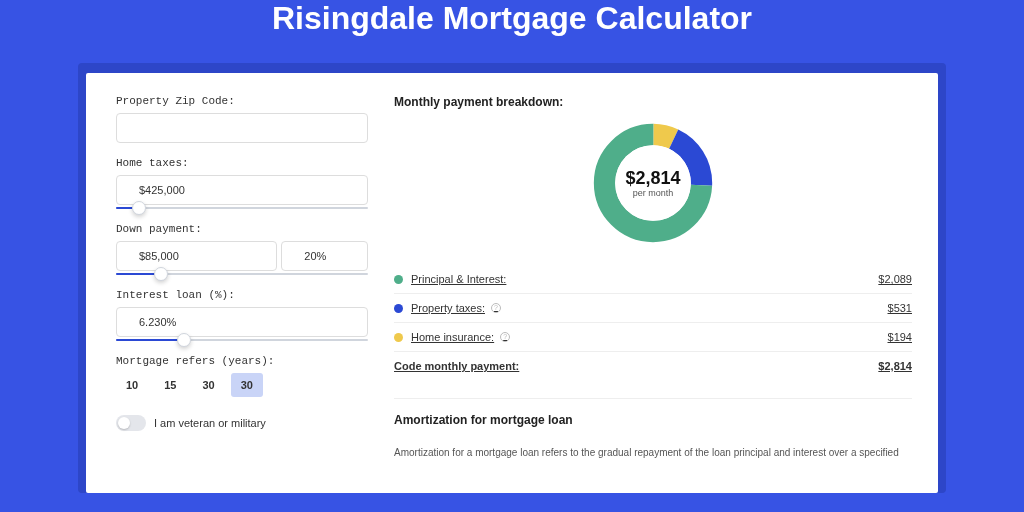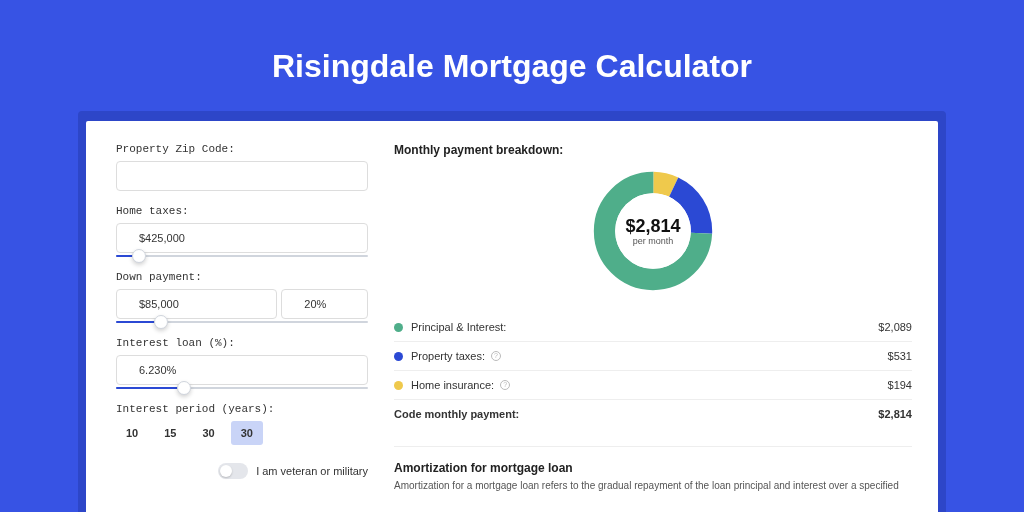--- a/index.html
+++ b/index.html
@@ -13,21 +13,20 @@
   .wrap {
     width: 1024px;
     height: 512px;
     position: relative;
   }
   .title {
     color: #fff;
     font-size: 32px;
     font-weight: 700;
     text-align: center;
-    padding-top: 48px;
     padding-bottom: 26px;
   }
   .card-shadow {
     background: #2d46c8;
     margin: 0 78px;
     border-radius: 4px;
     padding-top: 10px;
   }
   .card {
     background: #fff;
@@ -66,21 +65,21 @@
     position:absolute; top:50%; transform:translate(-50%,-50%);
     width:14px; height:14px; background:#fff; border:1px solid #d0d5dd;
     border-radius:50%; box-shadow:0 2px 4px rgba(0,0,0,.18);
   }
   .period-row { display:flex; gap:6px; }
   .period-btn {
     font-size:11px; color:#333; font-weight:700;
     padding:6px 10px; border-radius:3px; cursor:pointer;
   }
   .period-btn.active { background:#c9d4f7; }
-  .toggle-row { display:flex; align-items:center; gap:8px; margin-top:18px;justify-content:flex-end;}
+  .toggle-row { display:flex; align-items:center; gap:8px; margin-top:18px;}
   .toggle {
     width:30px; height:16px; background:#e4e6eb; border-radius:10px; position:relative;
   }
   .toggle-knob {
     width:12px; height:12px; background:#fff; border-radius:50%;
     position:absolute; left:2px; top:2px; box-shadow:0 1px 2px rgba(0,0,0,.2);
   }
   .toggle-label { font-size:11px; color:#333;}
   
   .right-col { flex:1; }
@@ -93,32 +92,33 @@
     position:absolute; left:50%; top:50%; transform:translate(-50%,-50%);
     text-align:center;
   }
   .donut-amount { font-size:18px; font-weight:700; color:#111;}
   .donut-sub   { font-size:9px; color:#555; margin-top:-1px;}
   .legend-row {
     display:flex; align-items:center;
     padding:8px 0;
     font-size:11px;
     color:#333;
+    text-decoration:underline;
   }
   .legend-row.bordered { border-top:1px solid #eee; }
   .dot { width:9px; height:9px; border-radius:50%; margin-right:8px; flex-shrink:0;}
   .legend-label { flex:1; display:flex; align-items:center; gap:6px;}
   .info-icon {
     width:10px; height:10px; border:1px solid #bbb; border-radius:50%;
     font-size:7px; line-height:8px; text-align:center; color:#bbb;
   }
   .legend-value { font-weight:400; }
   .total-row .legend-label, .total-row .legend-value { font-weight:700; }
   .amort { margin-top:18px; border-top:1px solid #eee; padding-top:14px;}
-  .amort-title { font-size:12px; font-weight:700; color:#222; margin-bottom:4px;}
+  .amort-title { font-size:12px; font-weight:700; color:#222; margin-bottom:19px;}
   .amort-text { font-size:10px; color:#555; line-height:1.4; }
 </style>
 </head>
 <body>
 
 <div class="wrap">
   <div class="title">Risingdale Mortgage Calculator</div>
 
   <div class="card-shadow">
     <div class="card">
@@ -154,21 +154,21 @@
         <div class="field">
           <label class="field-label">Interest loan (%):</label>
           <input class="text-input" value="6.230%" style="">
           <div class="slider-track">
             <div class="slider-fill" style="width: 27%;"></div>
             <div class="slider-thumb" style="left: 27%;"></div>
           </div>
         </div>
 
         <div class="field">
-          <label class="field-label">Interest period (years):</label>
+          <label class="field-label">Mortgage refers (years):</label>
           <div class="period-row" id="period-row">
               <div class="period-btn">10</div>
               <div class="period-btn">15</div>
               <div class="period-btn">30</div>
               <div class="period-btn active">30</div>
             </div>
         </div>
 
         <div class="toggle-row">
           <div class="toggle">

